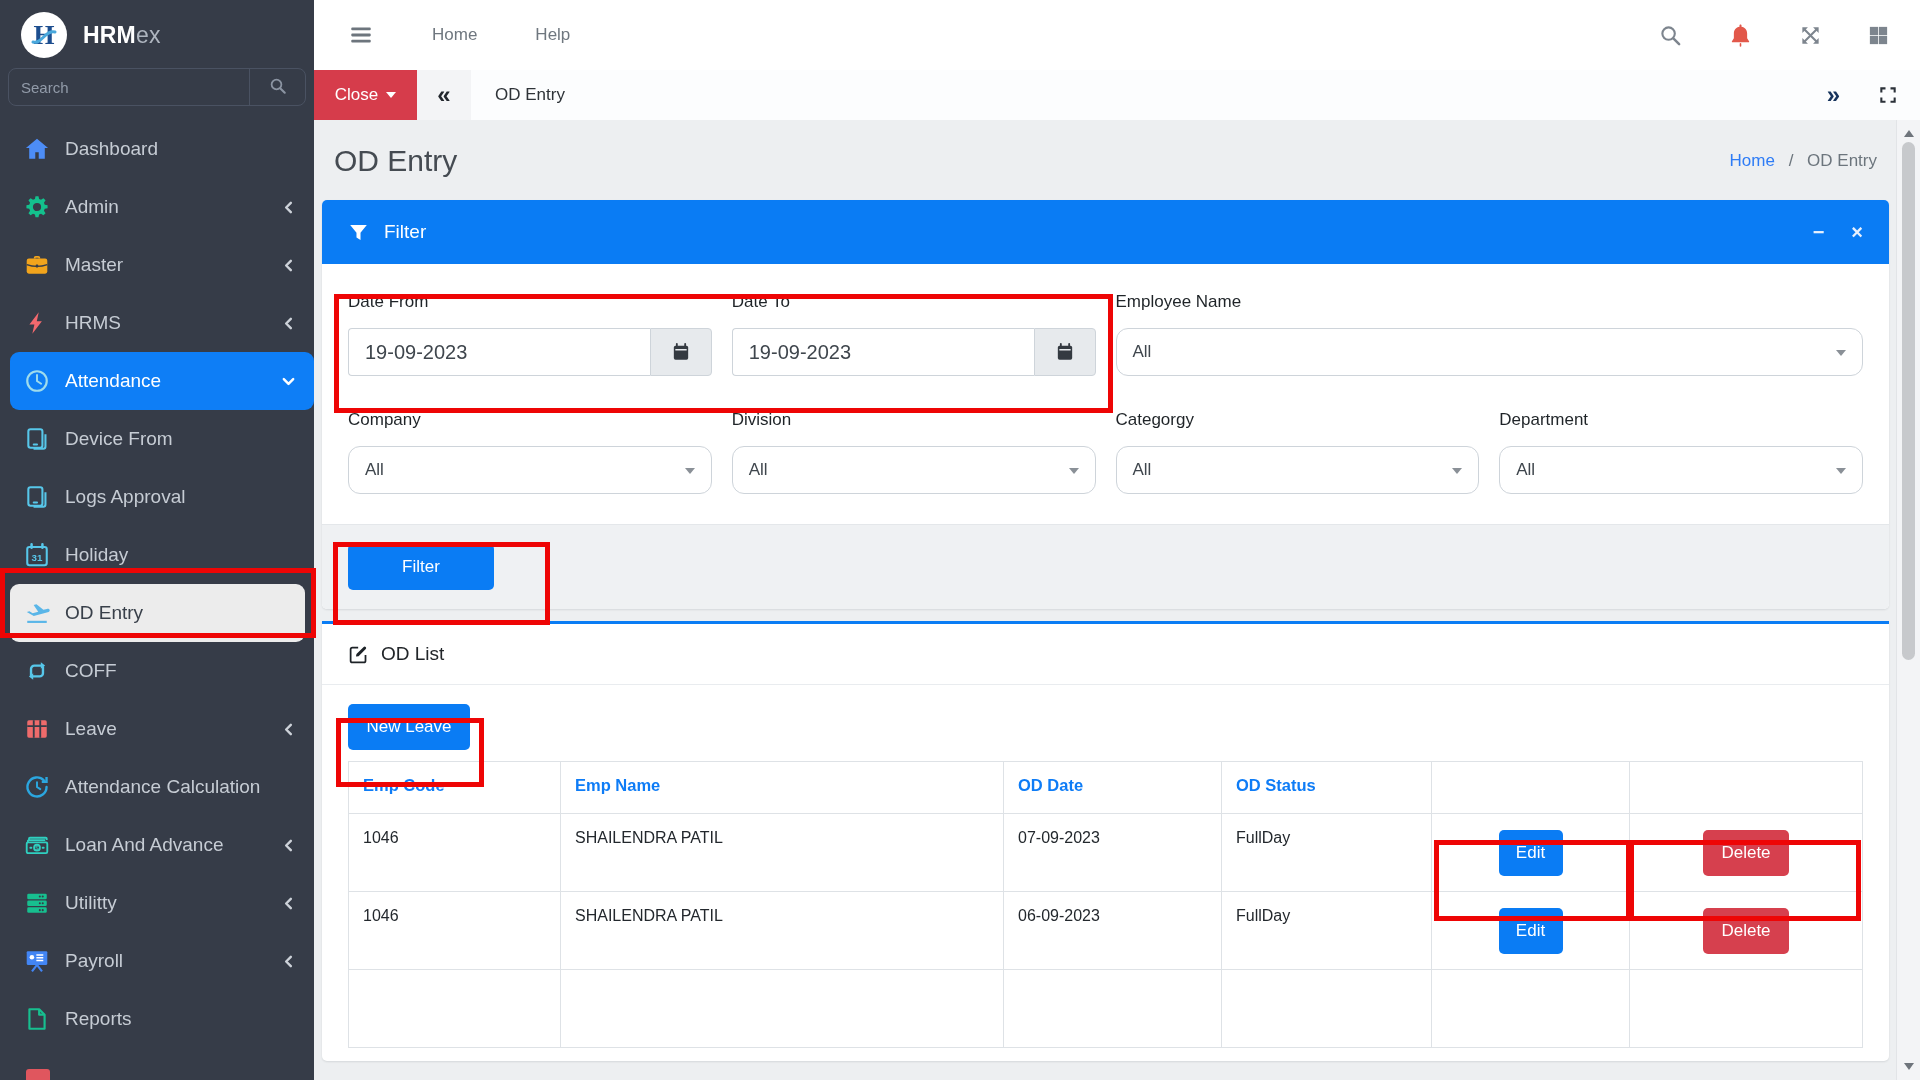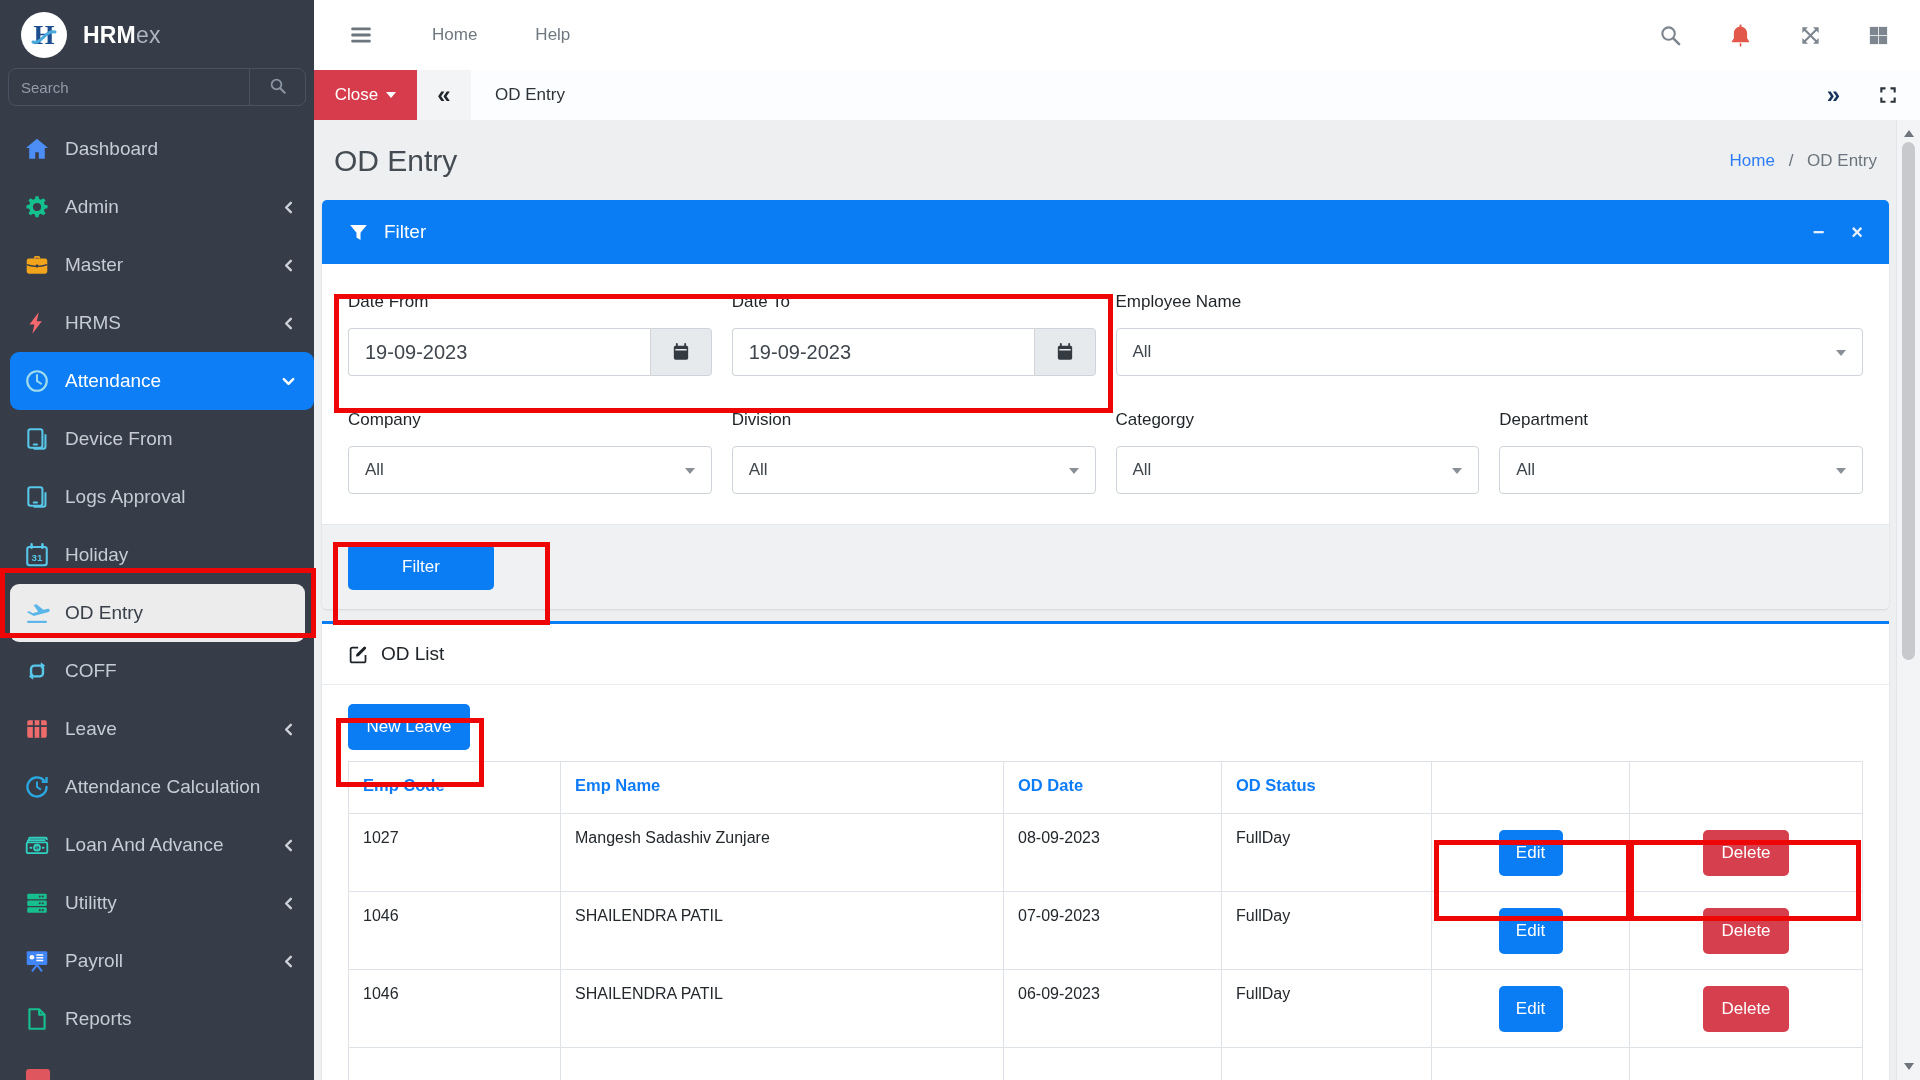--- a/index.html
+++ b/index.html
@@ -69,21 +69,21 @@
   .card{background:#ffffff;border-radius:5px;box-shadow:0 1px 2px rgba(40,50,60,.12);}
   .filter-head{height:64px;background:#0a7cf4;border-radius:5px 5px 0 0;display:flex;align-items:center;padding:0 26px;}
   .funnel-ic{width:21px;height:21px;color:#ffffff;}
   .filter-title{color:#ffffff;font-size:19px;margin-left:15px;}
   .win-btns{margin-left:auto;display:flex;gap:27px;align-items:center;}
   .win-btn{color:#e8f1fd;font-size:20px;font-weight:700;cursor:pointer;line-height:1;}
   .filter-body{padding:28px 26px 30px;display:grid;grid-template-columns:repeat(4,1fr);
     column-gap:20px;row-gap:34px;}
   .field.span2{grid-column:span 2;}
   .f-label{font-size:17px;font-weight:400;color:#1f2428;margin-bottom:16px;}
-  .control{height:48px;border:1px solid #ced4da;border-radius:4px;display:flex;align-items:center;
+  .control{height:48px;border:1px solid #ced4da;border-radius:12px;display:flex;align-items:center;
     font-size:17px;color:#3f464d;background:#fff;}
   .date-group{display:flex;height:48px;}
   .date-input{flex:1;min-width:0;border:1px solid #ced4da;border-right:none;border-radius:4px 0 0 4px;
     padding:10px 16px;font-size:20px;color:#3f464d;outline:none;font-family:inherit;}
   .date-addon{width:62px;border:1px solid #ced4da;border-radius:0 4px 4px 0;background:#e7eaed;
     display:flex;align-items:center;justify-content:center;color:#343a41;cursor:pointer;}
   .date-addon svg{width:20px;height:20px;}
   .select{position:relative;padding:0 16px;cursor:pointer;}
   .select::after{content:"";position:absolute;right:16px;top:50%;margin-top:-2px;
     border:5px solid transparent;border-top:6px solid #8a9097;}
@@ -543,28 +543,20 @@
                 <th>Emp Code</th>
                 <th>Emp Name</th>
                 <th>OD Date</th>
                 <th>OD Status</th>
                 <th></th>
                 <th></th>
               </tr>
             </thead>
             <tbody>
               <tr>
-                <td>1027</td>
-                <td>Mangesh Sadashiv Zunjare</td>
-                <td>08-09-2023</td>
-                <td>FullDay</td>
-                <td class="btn-cell"><button class="btn btn-edit">Edit</button></td>
-                <td class="btn-cell"><button class="btn btn-delete">Delete</button></td>
-              </tr>
-              <tr>
                 <td>1046</td>
                 <td>SHAILENDRA PATIL</td>
                 <td>07-09-2023</td>
                 <td>FullDay</td>
                 <td class="btn-cell"><button class="btn btn-edit">Edit</button></td>
                 <td class="btn-cell"><button class="btn btn-delete">Delete</button></td>
               </tr>
               <tr>
                 <td>1046</td>
                 <td>SHAILENDRA PATIL</td>

